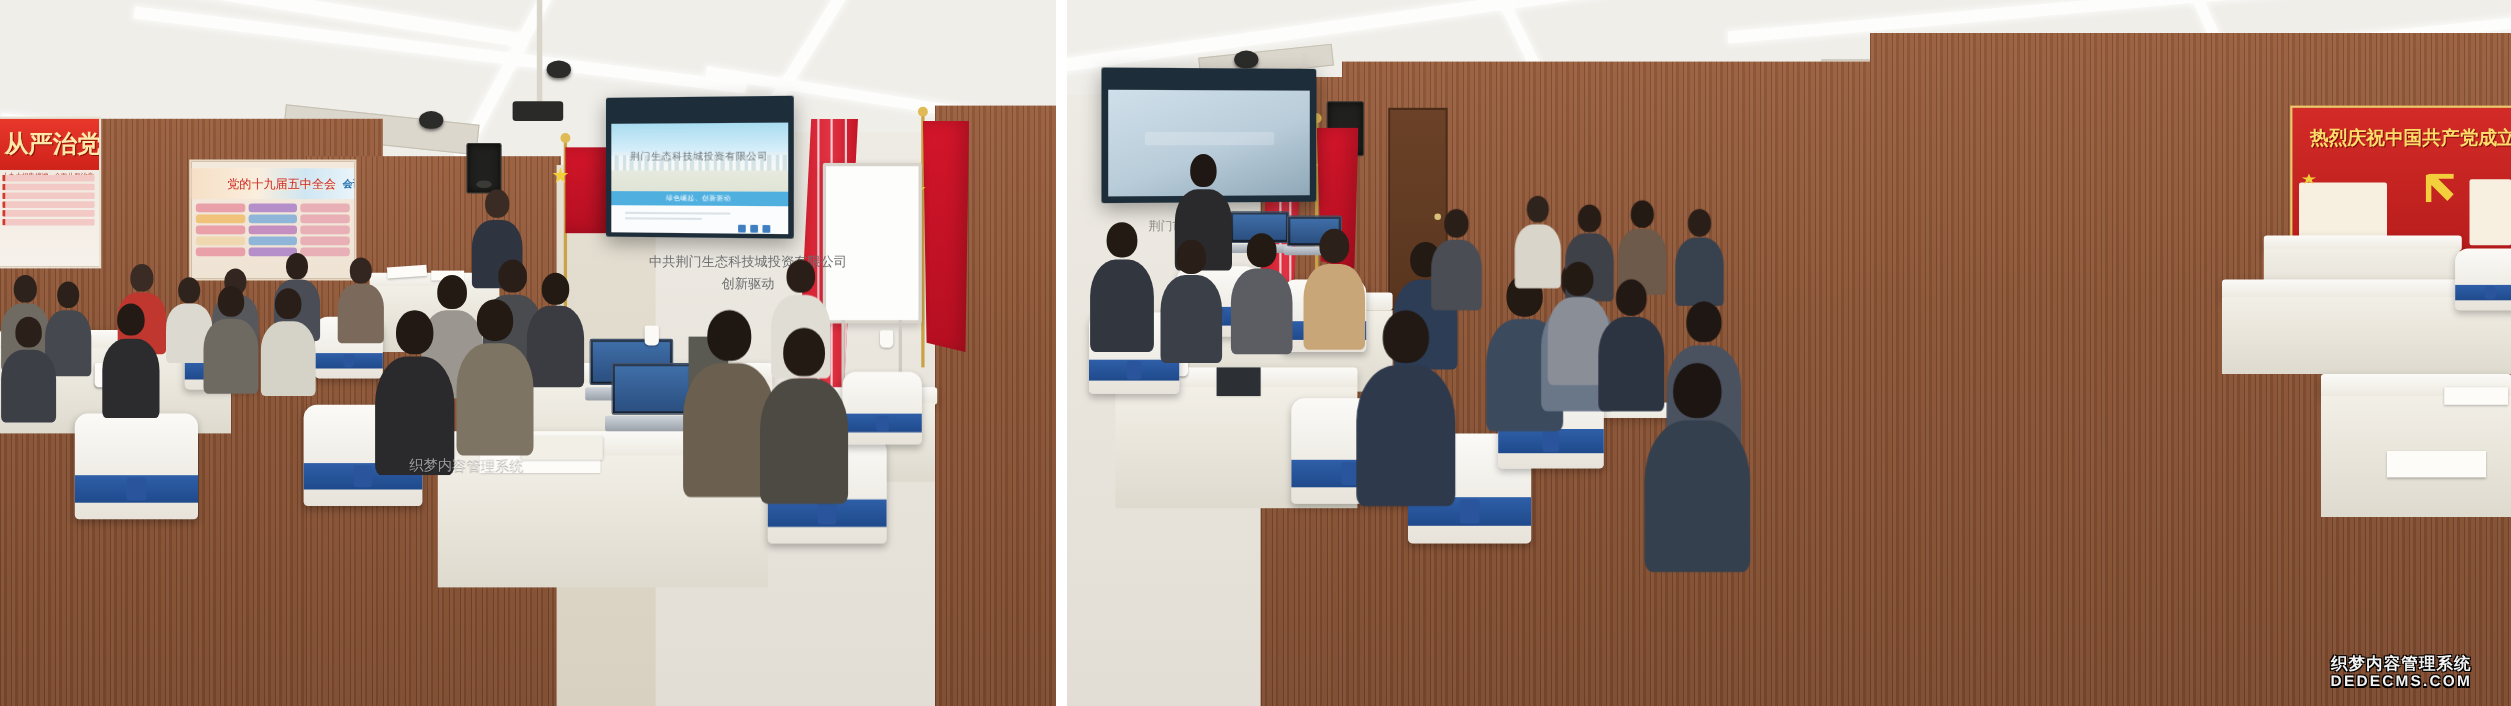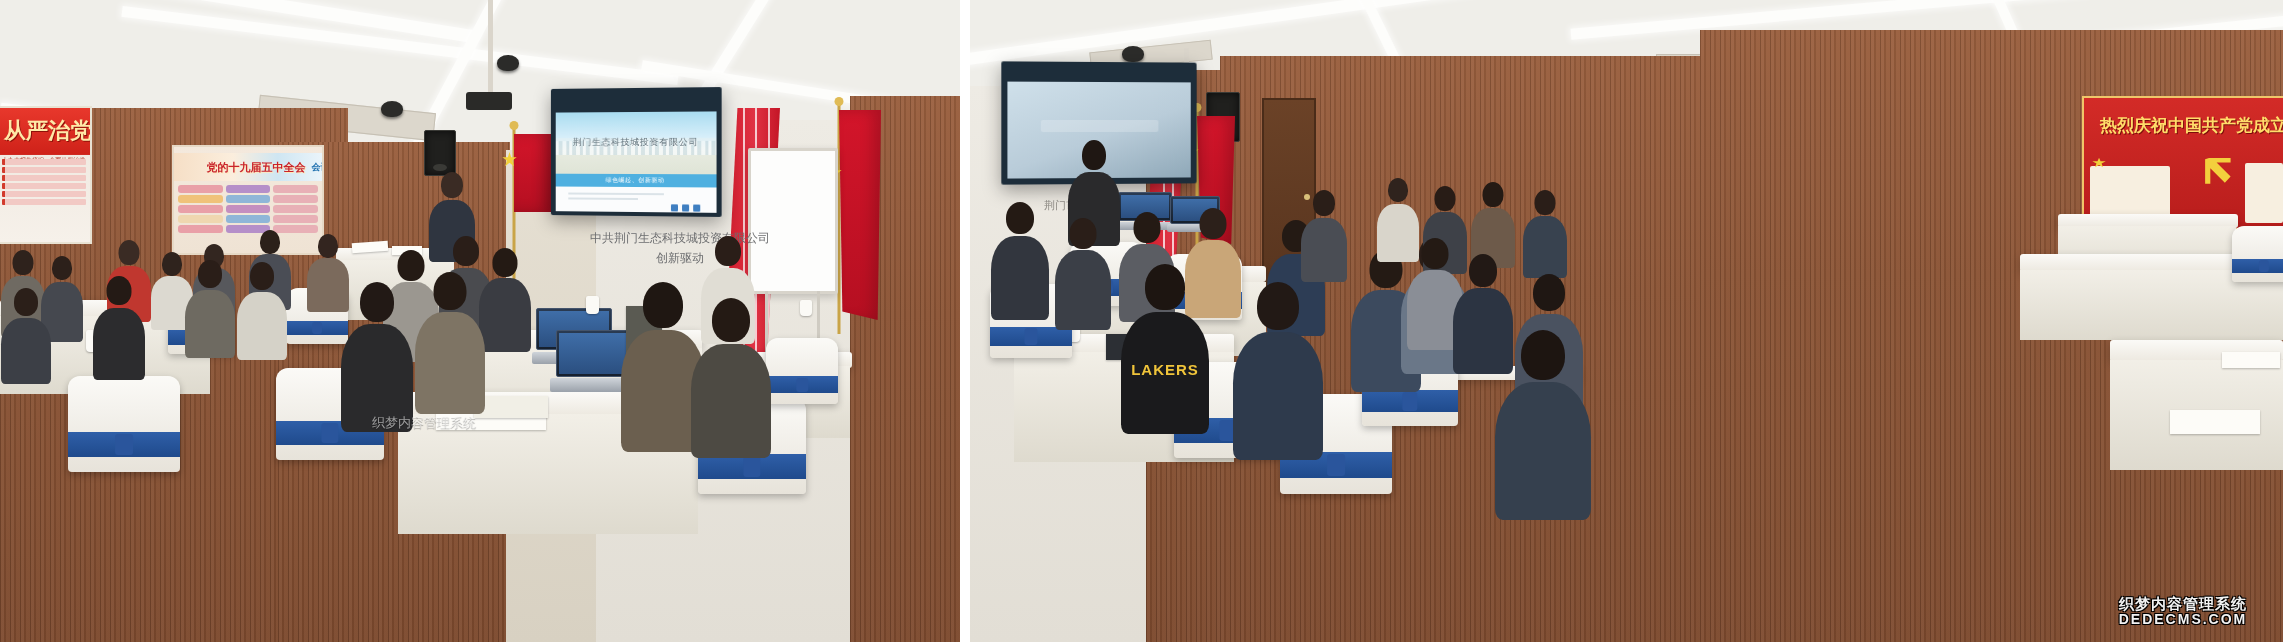--- a/index.html
+++ b/index.html
@@ -85,21 +85,21 @@
   .poster-hd .txt{color:#ffe9a8;font-weight:bold;white-space:nowrap;overflow:hidden;
       padding-left:6px;text-shadow:1px 1px 0 #8e1109;}
   .poster-rows{position:absolute;left:4%;right:4%;top:38%;bottom:4%;
       display:flex;flex-direction:column;gap:2px;}
   .poster-rows .r{height:6px;background:#f2c9c4;border-left:3px solid #d23a2c;border-radius:1px;}
   .board{position:absolute;background:linear-gradient(180deg,#f4e9dd,#efe3d4);
       border:2px solid #e6d9c6;overflow:hidden;}
   .board-title{position:absolute;left:0;top:6%;width:100%;height:26%;
       background:linear-gradient(90deg,#f6dfc6 0%,#fbeedd 40%,#cfe6f2 70%,#eaf4fa 100%);
       display:flex;align-items:center;}
-  .board-title .t1{color:#c9242c;font-weight:bold;white-space:nowrap;padding-left:22%;
+  .board-title .t1{color:#c9242c;font-weight:normal;white-space:nowrap;padding-left:22%;
       text-shadow:1px 1px 0 #ffe9bd;}
   .board-title .t2{color:#1e6fae;font-weight:bold;white-space:nowrap;margin-left:6px;}
   .board-cols{position:absolute;left:3%;right:3%;top:36%;bottom:4%;display:flex;gap:3px;}
   .board-cols .col{flex:1;display:flex;flex-direction:column;gap:2px;}
   .chip{height:8px;border-radius:3px;}
   .banner-red{position:absolute;background:linear-gradient(180deg,#d32b27,#b81d1c);
       border:2px solid #efc66a;overflow:hidden;}
   .banner-red .bt{position:absolute;left:12%;top:16%;color:#ffdd6a;font-weight:bold;
       white-space:nowrap;text-shadow:1px 1px 0 #7d0d0a;}
   .banner-red .panelbox{position:absolute;background:#f7efe0;border-radius:2px;}
@@ -546,25 +546,20 @@
         <div class="body" style="width:56px;height:78px;background:#5b5d63;"></div>
       </div>
     <div class="person" style="left:214px;top:208px;width:58px;height:110px;">
         <div class="head" style="width:27px;height:31px;background:#2c201a;"></div>
         <div class="body" style="width:56px;height:78px;background:#c9a678;"></div>
       </div>
     <div class="person" style="left:296px;top:220px;width:60px;height:116px;">
         <div class="head" style="width:28px;height:32px;background:#241a14;"></div>
         <div class="body" style="width:58px;height:82px;background:#2d3d55;"></div>
       </div>
-    <div class="person" style="left:150px;top:264px;width:90px;height:170px;">
-      <div class="head" style="width:40px;height:46px;background:#1d1511;"></div>
-      <div class="body" style="width:88px;height:122px;background:#1a1a1c;"></div>
-      <div style="position:absolute;left:50%;bottom:56px;transform:translateX(-50%);color:#f0c43a;font-weight:bold;font-size:15px;letter-spacing:1px;">LAKERS</div>
-    </div>
     <div class="person" style="left:262px;top:282px;width:92px;height:178px;">
         <div class="head" style="width:42px;height:48px;background:#221915;"></div>
         <div class="body" style="width:90px;height:128px;background:#2e3a4c;"></div>
       </div>
     <div class="person" style="left:380px;top:250px;width:72px;height:142px;">
         <div class="head" style="width:33px;height:38px;background:#241a14;"></div>
         <div class="body" style="width:70px;height:102px;background:#3c4a5e;"></div>
       </div>
     <div class="person" style="left:430px;top:236px;width:70px;height:138px;">
         <div class="head" style="width:32px;height:37px;background:#2a1e18;"></div>

